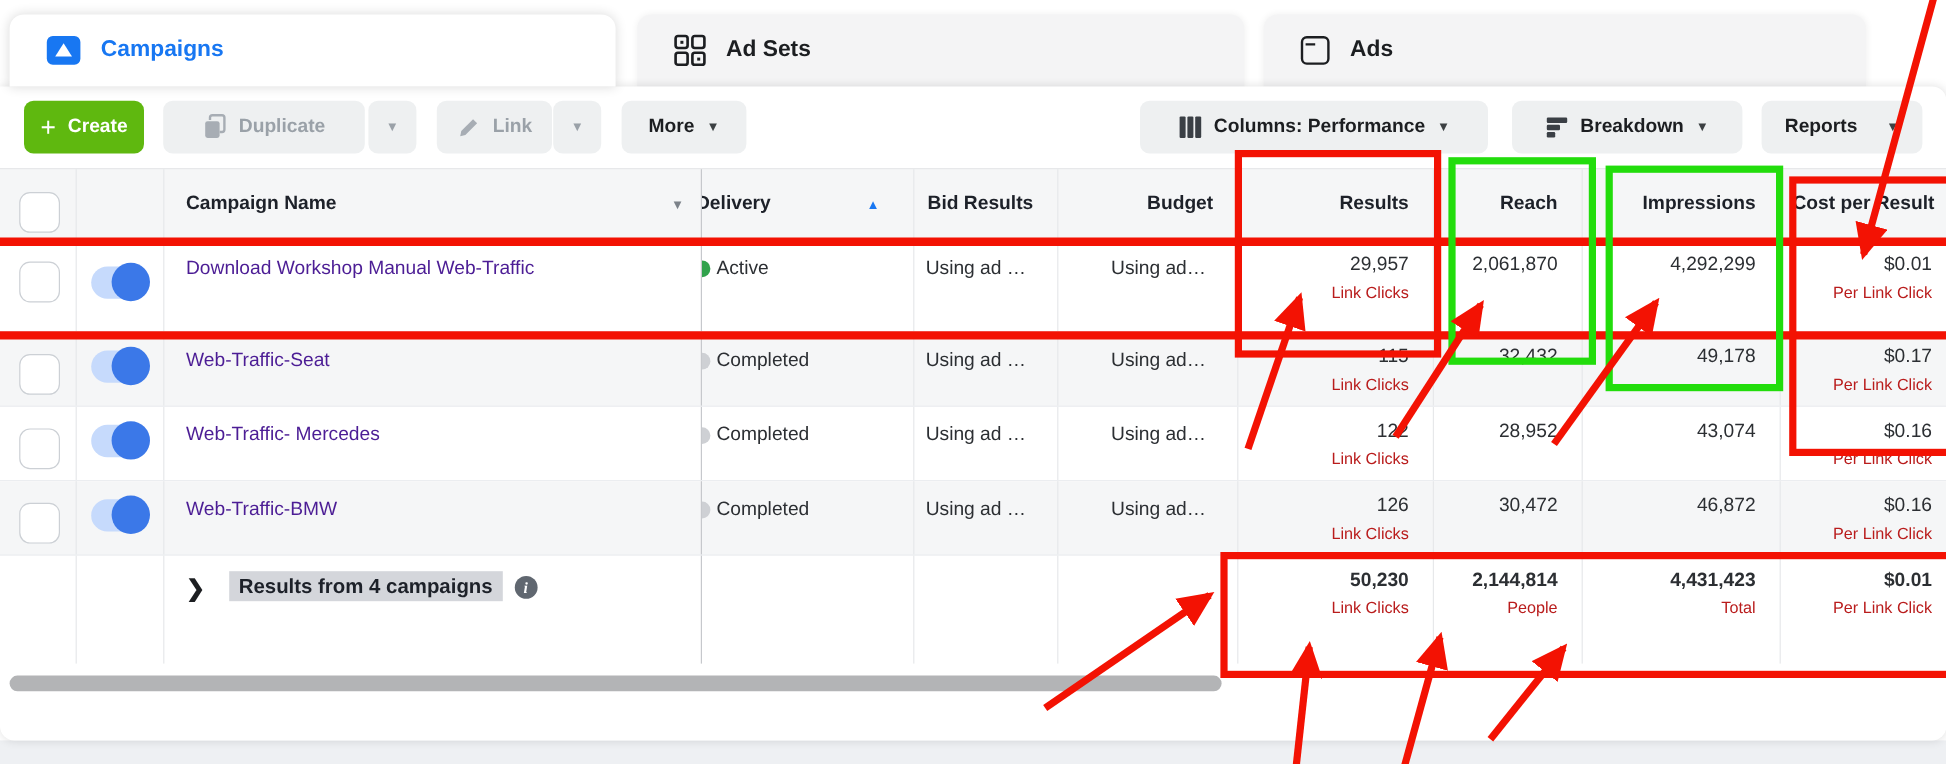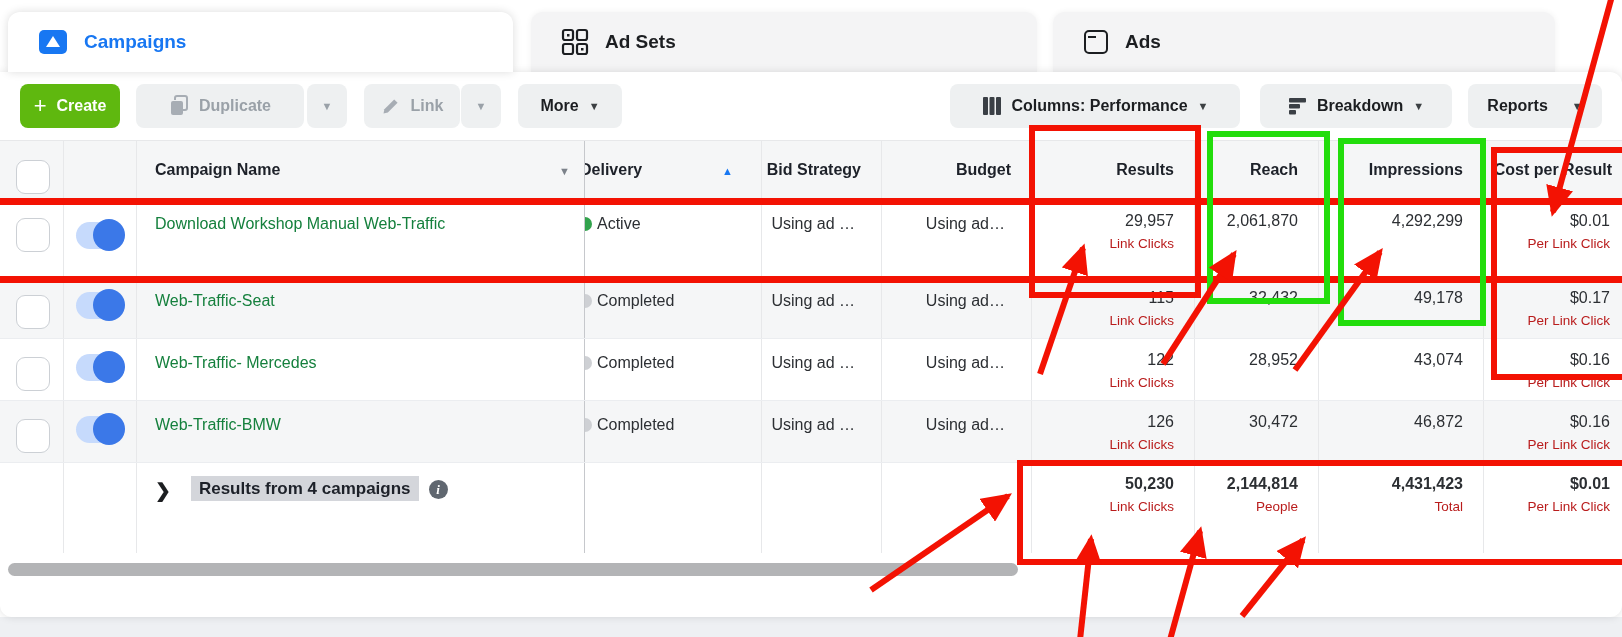--- a/index.html
+++ b/index.html
@@ -58,21 +58,21 @@
   .hdel  { color:#1877f2; }
   .hdel .hlabel { margin-left:-5px; }
   .sort-asc { position:absolute; right:28px; top:24px; font-size:11px; color:#1877f2; }
   .name-dd  { position:absolute; right:14px; top:24px; font-size:11px; color:#7c828a; }
 
   .r1{height:77px;} .r2{height:62px;} .rsum{height:90px;}
   .rowline { border-bottom:1px solid #ebedf0; }
   .row-alt { background:#f5f6f7; }
   .vnum { padding:12px 20px 0 0; text-align:right; font-size:16px; color:#2c2f33; }
   .vnum .sub { font-size:13.5px; color:#b91c1c; margin-top:6px; }
-  .vname { padding:15px 0 0 18px; font-size:16px; color:#15803d; }
+  .vname { padding:15px 0 0 18px; font-size:16px; color:#4c1d95; }
   .vname span { cursor:pointer; }
   .vdel { padding:15px 0 0 12px; font-size:16px; color:#2c2f33; }
   .dot { position:absolute; left:-7px; top:17px; width:14px; height:14px; border-radius:50%; }
   .dot-active{ background:#31a24c; } .dot-done{ background:#ced0d4; }
   .vtxt { padding:15px 26px 0 0; text-align:right; font-size:16px; color:#2c2f33; }
   .bold { font-weight:bold; }
 
   .cbx { width:34px; height:34px; border:1px solid #ccd0d5; border-radius:9px; background:#fff; margin:13px 0 0 16px; cursor:pointer; }
   .r1 .cbx, .r2 .cbx { margin-top:18px; }
   .tgl { position:relative; width:47px; height:27px; border-radius:14px; background:#c6dafc; margin:22px 0 0 12px; cursor:pointer; }
@@ -208,21 +208,21 @@
         <div class="cell c-toggle"></div>
         <div class="cell c-name hname">
           <span>Campaign Name</span>
           <span class="name-dd">▼</span>
         </div>
         <div class="cell c-del hdel">
           <span class="hlabel">Delivery</span>
           <span class="sort-asc">▲</span>
         </div>
         <div class="cell c-bid hnum">
-          <span>Bid Strategy</span>
+          <span>Bid Results</span>
         </div>
         <div class="cell c-budget hnum">
           <span>Budget</span>
         </div>
         <div class="cell c-res hnum">
           <span>Results</span>
         </div>
         <div class="cell c-reach hnum">
           <span>Reach</span>
         </div>

